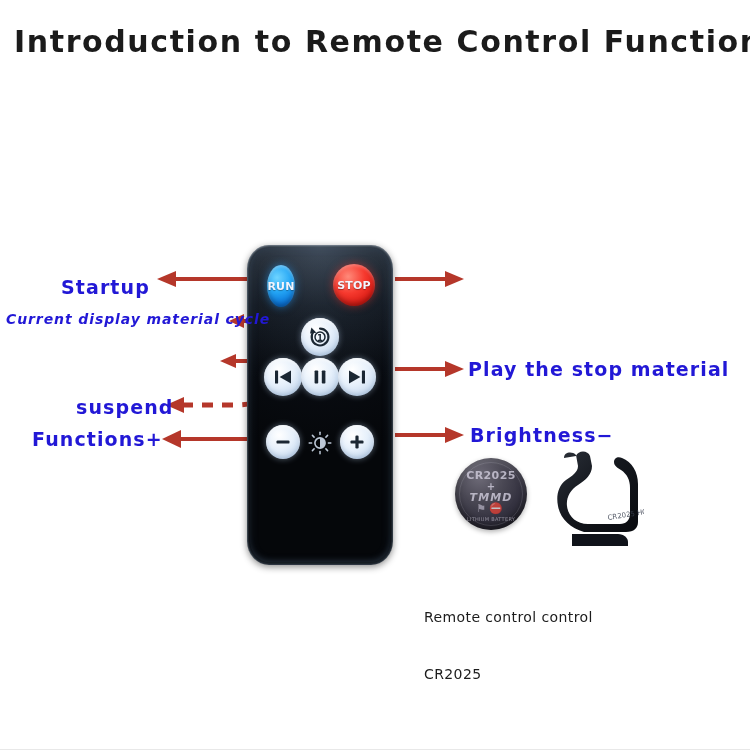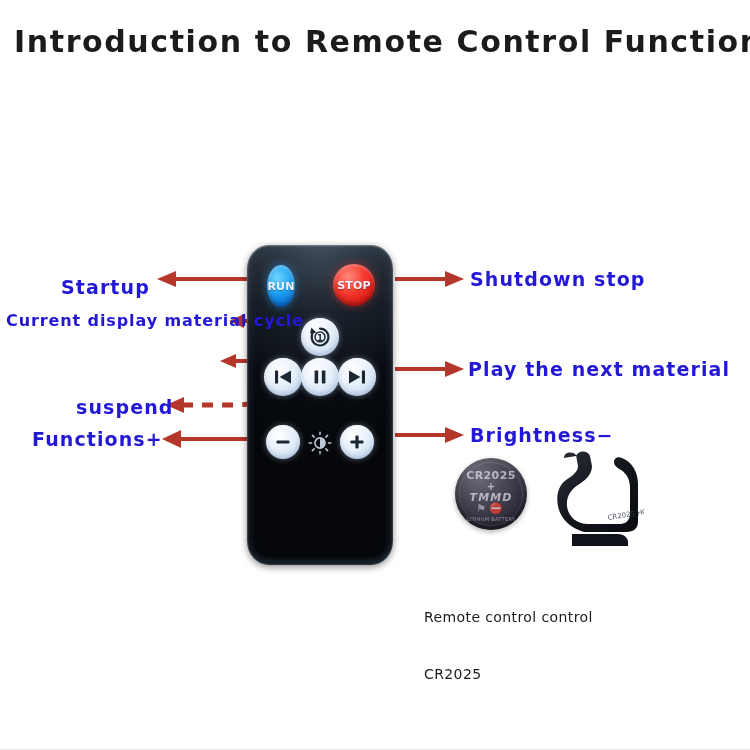--- a/index.html
+++ b/index.html
@@ -125,21 +125,21 @@
   
   .label {
     position: absolute;
     color: #2218d6;
     font-family: "DejaVu Sans", sans-serif;
     font-weight: bold;
     white-space: nowrap;
     letter-spacing: 0.6px;
   }
   .lbl-big   { font-size: 19px; letter-spacing: 1.1px; }
-  .lbl-small { font-size: 16px; letter-spacing: 0.9px; }
+  .lbl-small { font-size: 14px; letter-spacing: 0.9px; font-style: italic; }
 
   
   .arrow-svg {
     position: absolute;
     overflow: visible;
     pointer-events: none;
   }
 
   
   #battery {
@@ -313,22 +313,21 @@
         <rect x="7.4" y="2.5" width="3.2" height="13" rx="1.2" fill="#1b2733"></rect>
       </svg>
     </div>
   </div>
 
   <div class="label lbl-big" style="left:61px;  top:256px;margin-top:20px;">Startup</div>
   <div class="label lbl-small" style="left:6px;   top:311px;">Current display material cycle</div>
   <div class="label lbl-big" style="left:76px;  top:396px;text-align:right;">suspend</div>
   <div class="label lbl-big" style="left:32px;  top:428px;">Functions+</div>
 
-  <div class="label lbl-big" style="left:470px; top:268px;">Shutdown stop</div>
-  <div class="label lbl-big" style="left:468px; top:358px;">Play the next material</div>
+  <div class="label lbl-big" style="left:468px; top:358px;">Play the stop material</div>
   <div class="label lbl-big" style="left:470px; top:424px;">Brightness−</div>
 
   <div id="battery">
     <div class="ring"></div>
     <div class="txt t-model">CR2025</div>
     <div class="txt t-plus">+</div>
     <div class="txt t-brand">TMMD</div>
     <div class="marks">⚑⛔</div>
     <div class="txt t-fine">LITHIUM BATTERY</div>
   </div>

